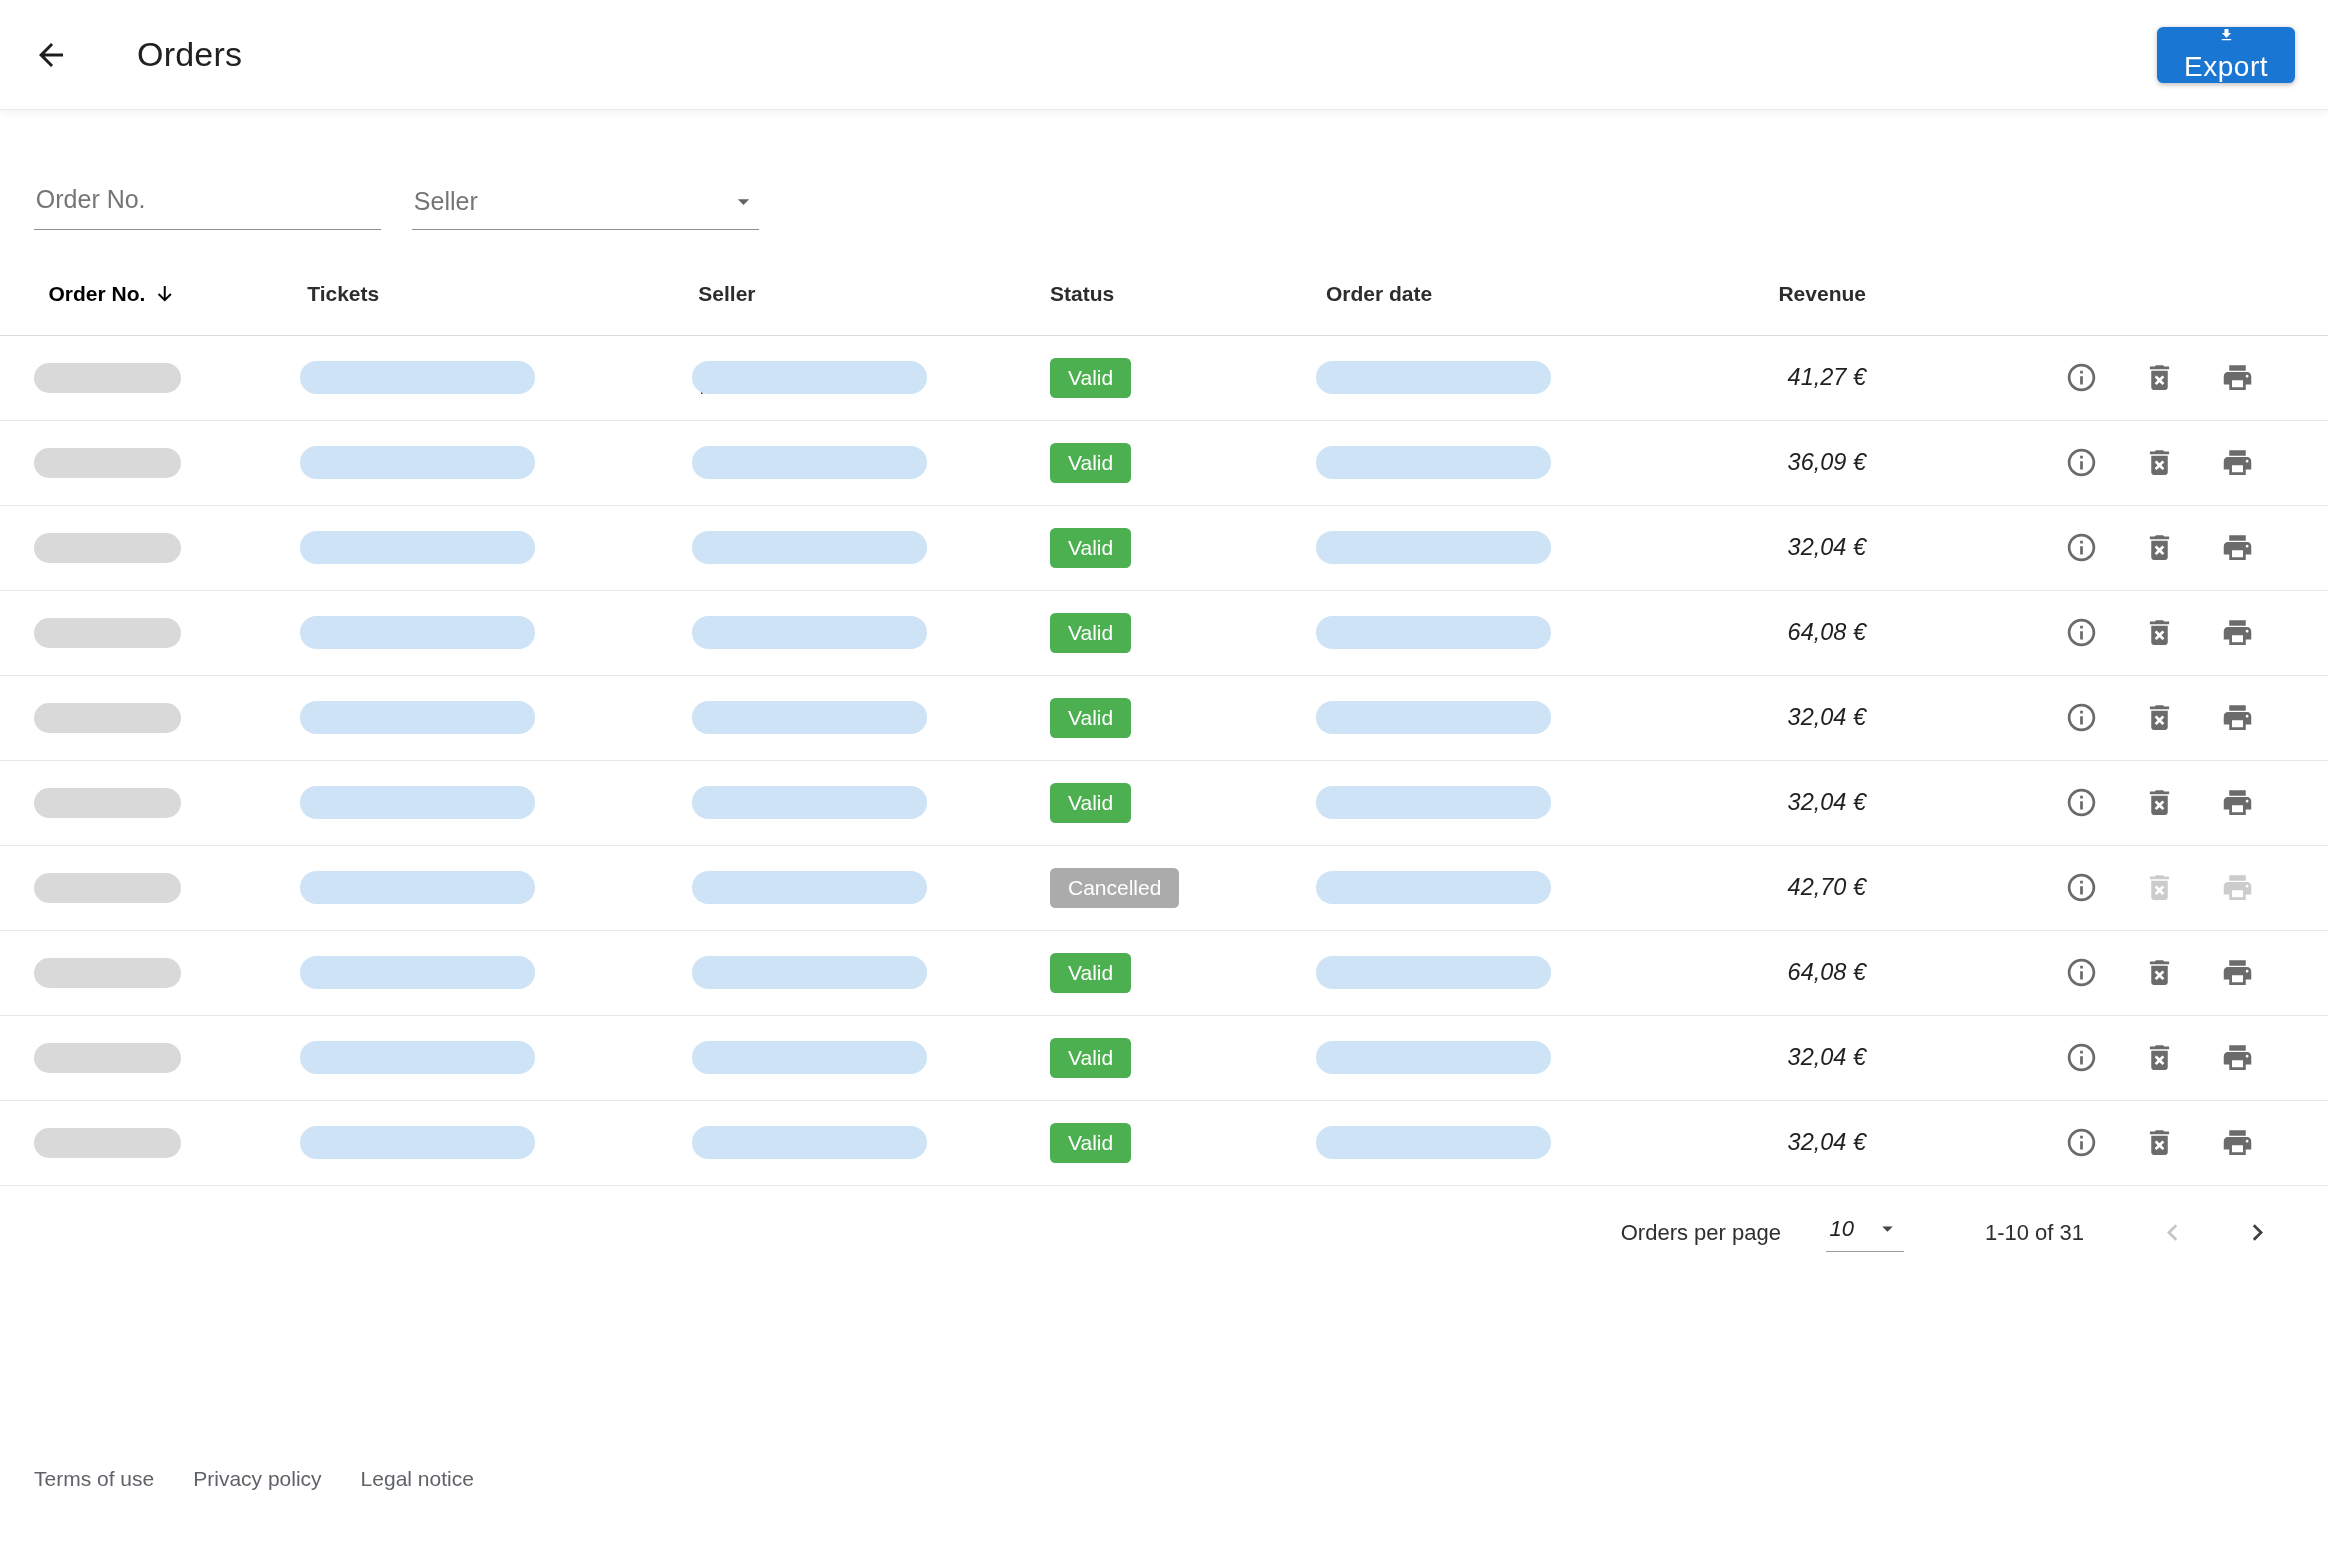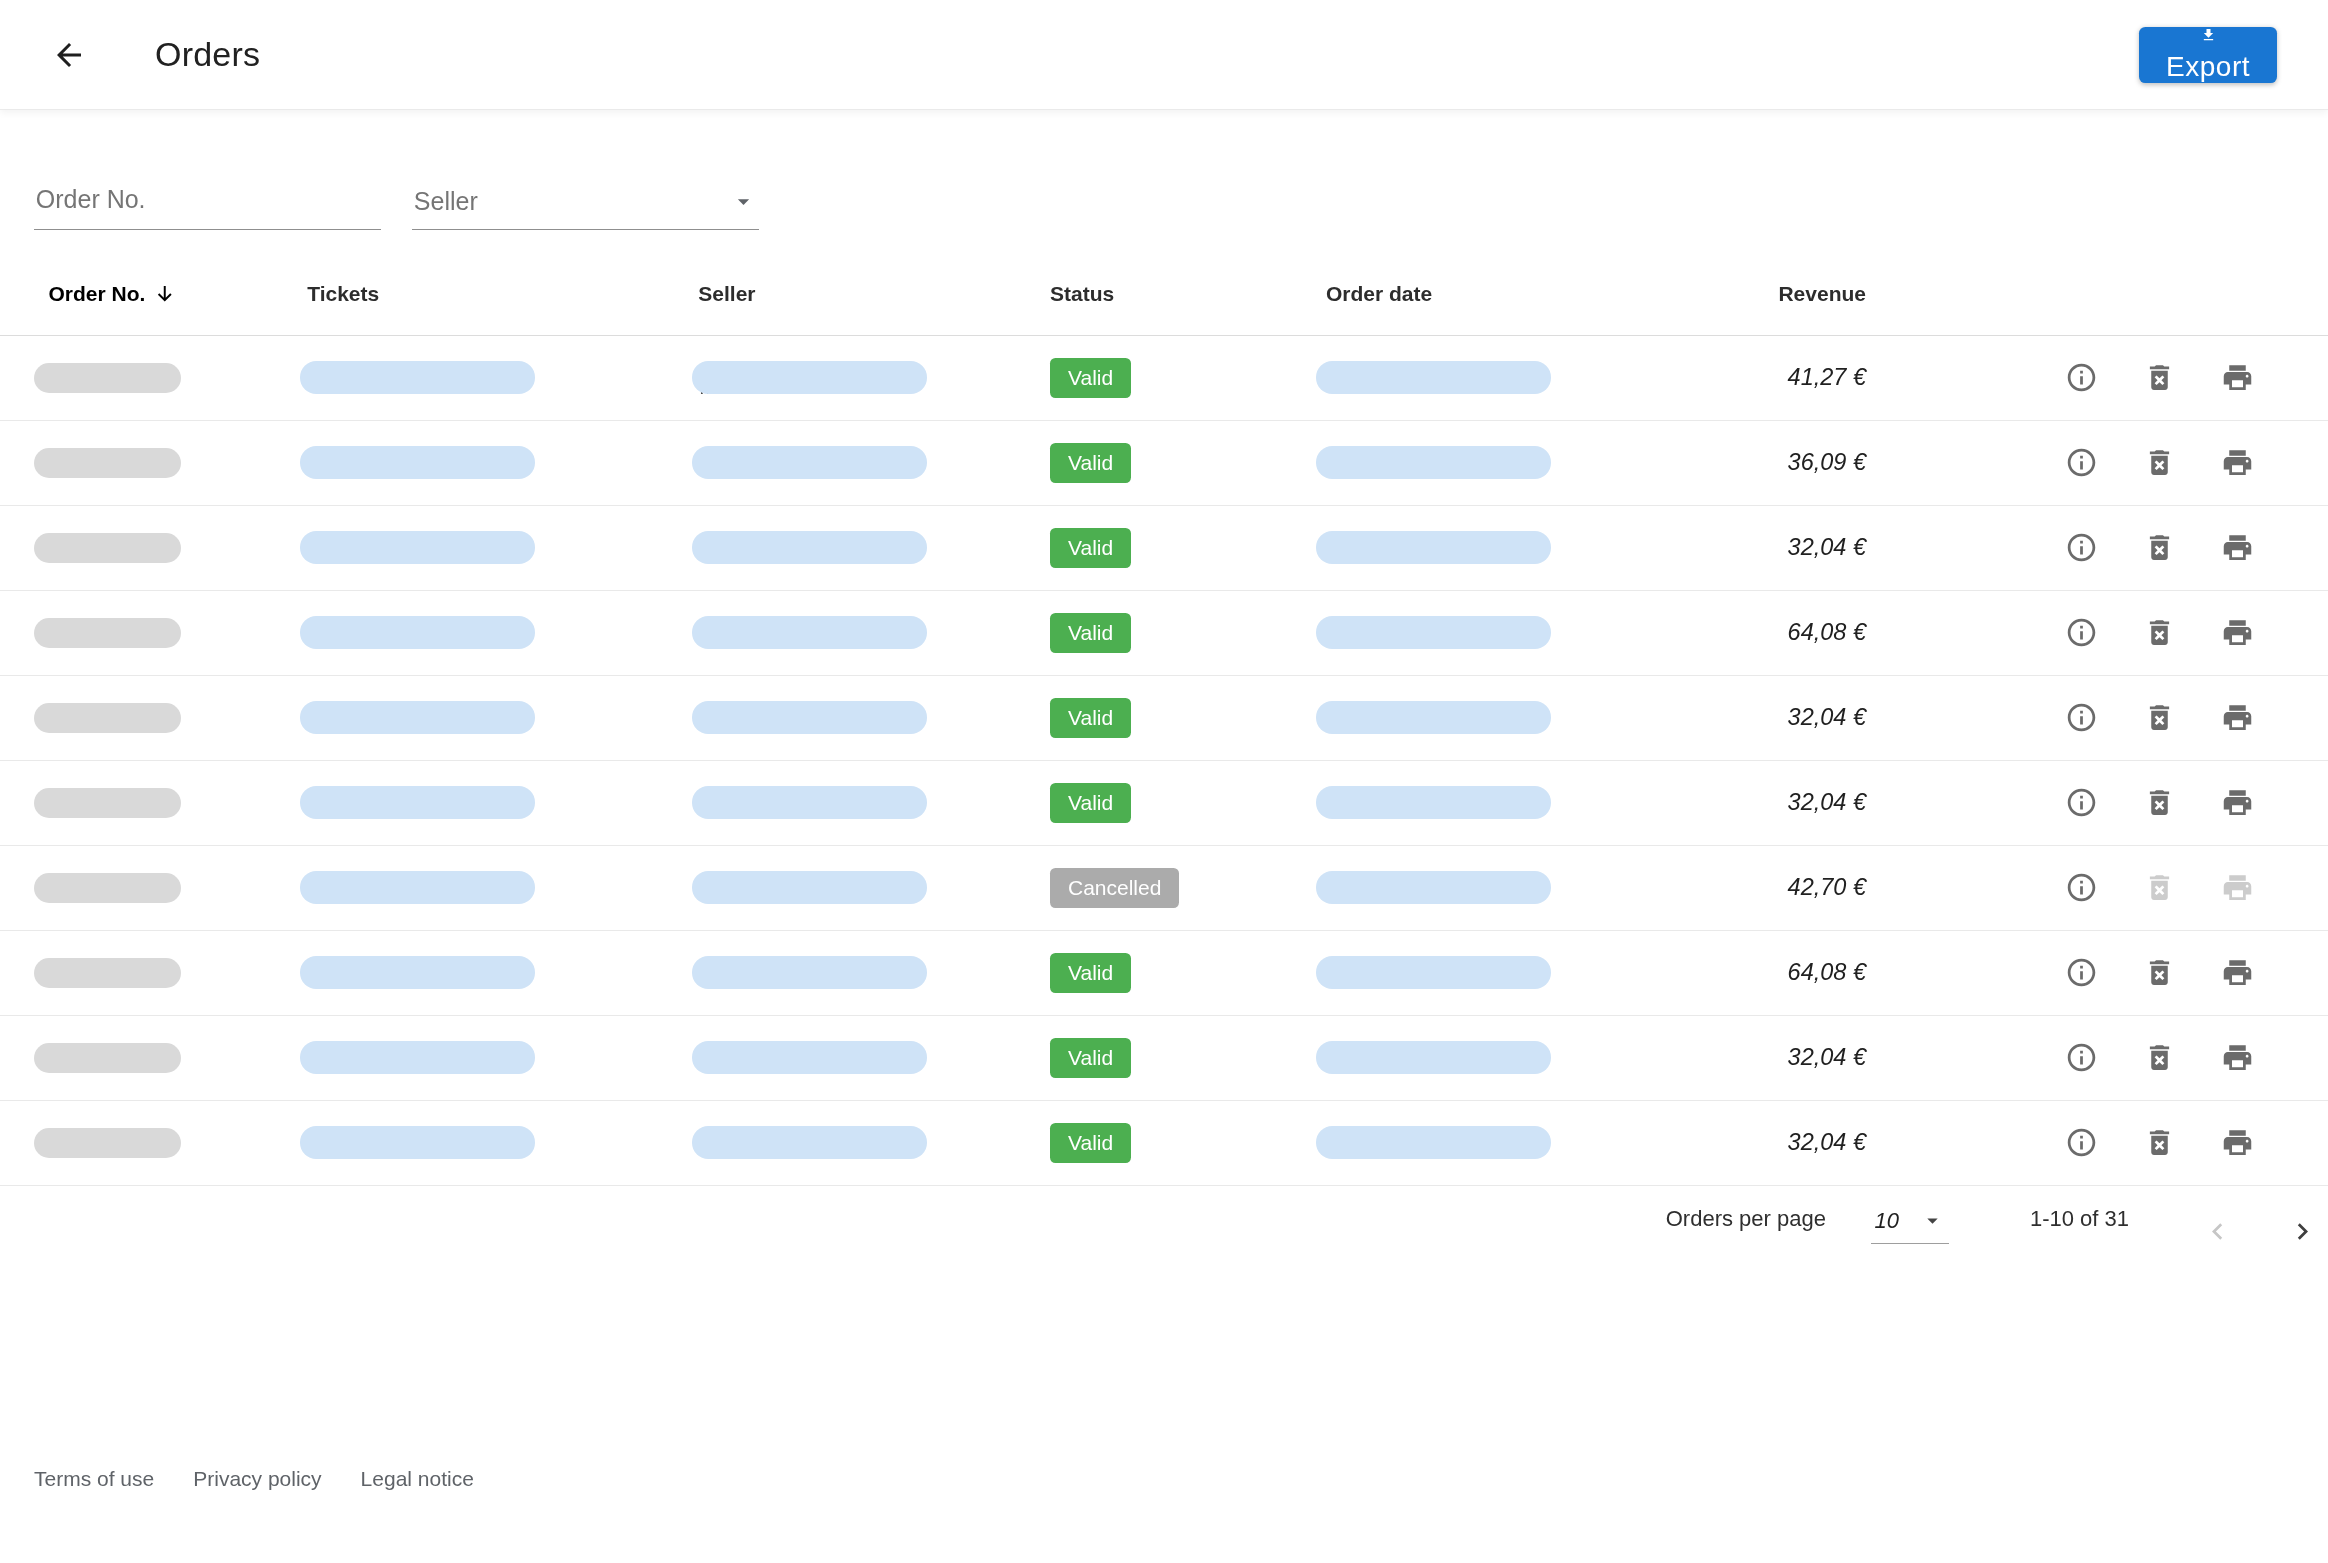--- a/index.html
+++ b/index.html
@@ -9,21 +9,21 @@
     position: relative; overflow: hidden;
     font-family: "Liberation Sans", sans-serif;
     color: #212121;
   }
   button { font-family: inherit; cursor: pointer; background: none; border: none; }
 
   
   .topbar {
     height: 109px; background: #fff;
     display: flex; align-items: center;
-    padding: 0 40px;
+    padding: 0 22px;
     box-shadow: 0 0.9px 0 #e9e9e9, 0 3.6px 7.2px rgba(0,0,0,0.05);
     position: relative; z-index: 5;
   }
   .back-btn { width: 58px; height: 58px; display: flex; align-items: center; justify-content: center; color: #1f1f1f; border-radius: 50%; }
   .page-title { font-size: 34px; font-weight: 400; color: #212121; margin-left: 57px; letter-spacing: 0.2px; }
   .export-btn {
     margin-left: auto; margin-right: 11px;
     height: 56px; padding: 0 27px;
     background: var(--accent, #1976d2); color: #fff;
     border-radius: 6.3px; display: flex; align-items: center; gap: 8px;
@@ -73,21 +73,21 @@
   }
   .badge-valid { background: var(--valid, #4caf50); }
   .badge-cancelled { background: var(--cancelled, #ababab); }
 
   .c-revenue { display: block; text-align: right; font-size: 23.5px; color: #212121; font-style: italic; }
   .c-actions { justify-content: flex-end; gap: 27px; padding-right: 65px; }
   .icon-btn { width: 51px; height: 51px; display: flex; align-items: center; justify-content: center; color: #6b6b6b; border-radius: 50%; }
   .icon-btn.disabled { color: #cccccc; pointer-events: none; }
 
   
-  .pagination { display: flex; align-items: flex-start; justify-content: flex-end; margin-top: 20px; height: 54px; }
+  .pagination { display: flex; align-items: center; justify-content: flex-end; margin-top: 20px; height: 54px; padding-right: 45px; }
   .pg-label { font-size: 22px; color: #2f2f2f; }
   .pg-select {
     margin-left: 45px; width: 78px;
     display: flex; align-items: center; justify-content: space-between;
     border-bottom: 0.9px solid #9e9e9e; padding: 1.8px 3.6px 9px;
     font-size: 22px; color: #212121; cursor: pointer; font-style: italic;
   }
   .pg-select .caret { color: #444; }
   .pg-range { margin-left: 81px; font-size: 22px; color: #2f2f2f; min-width: 95px; }
   .pg-btn { width: 51px; height: 51px; display: flex; align-items: center; justify-content: center; border-radius: 50%; }

